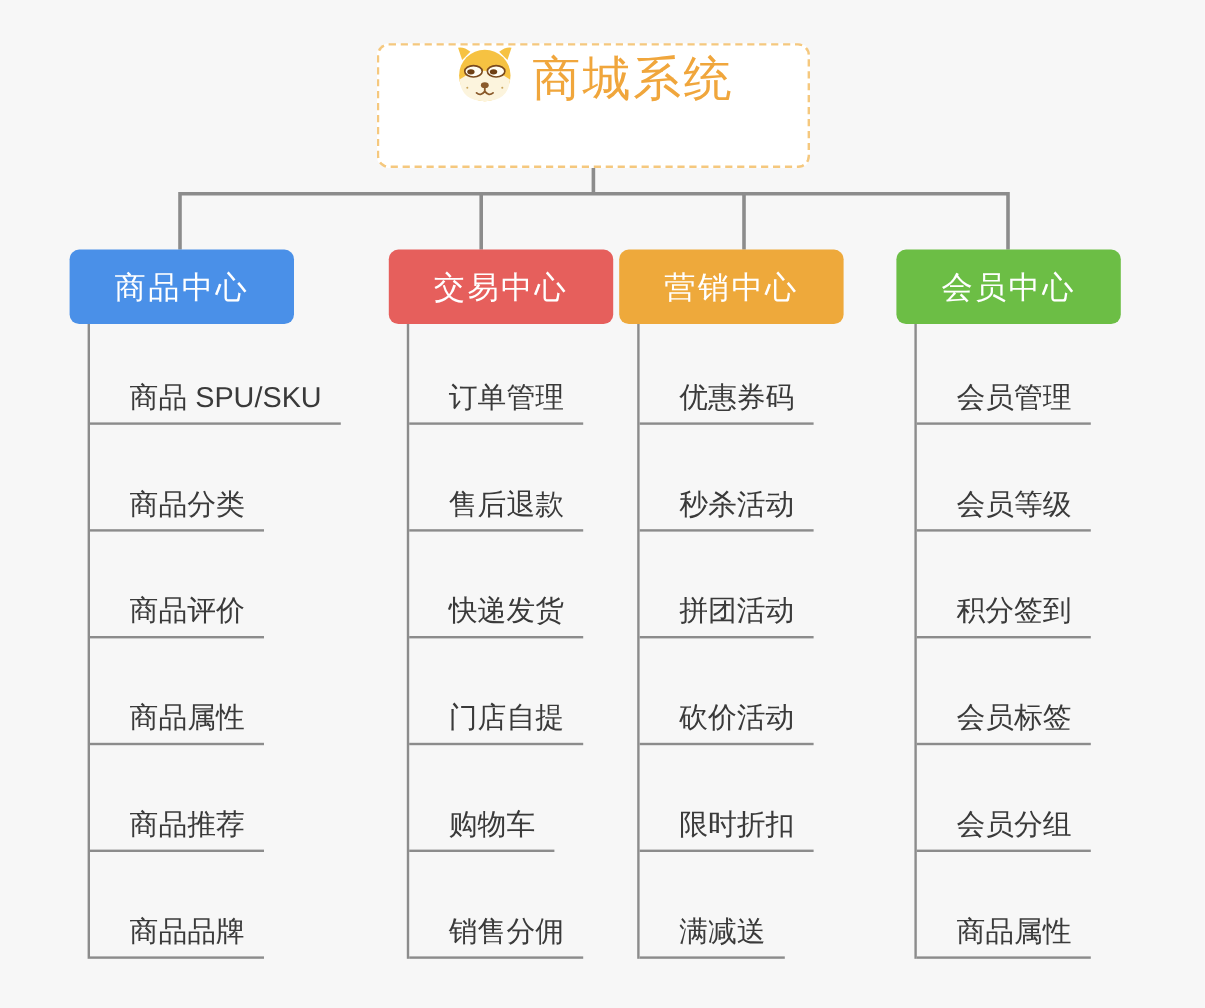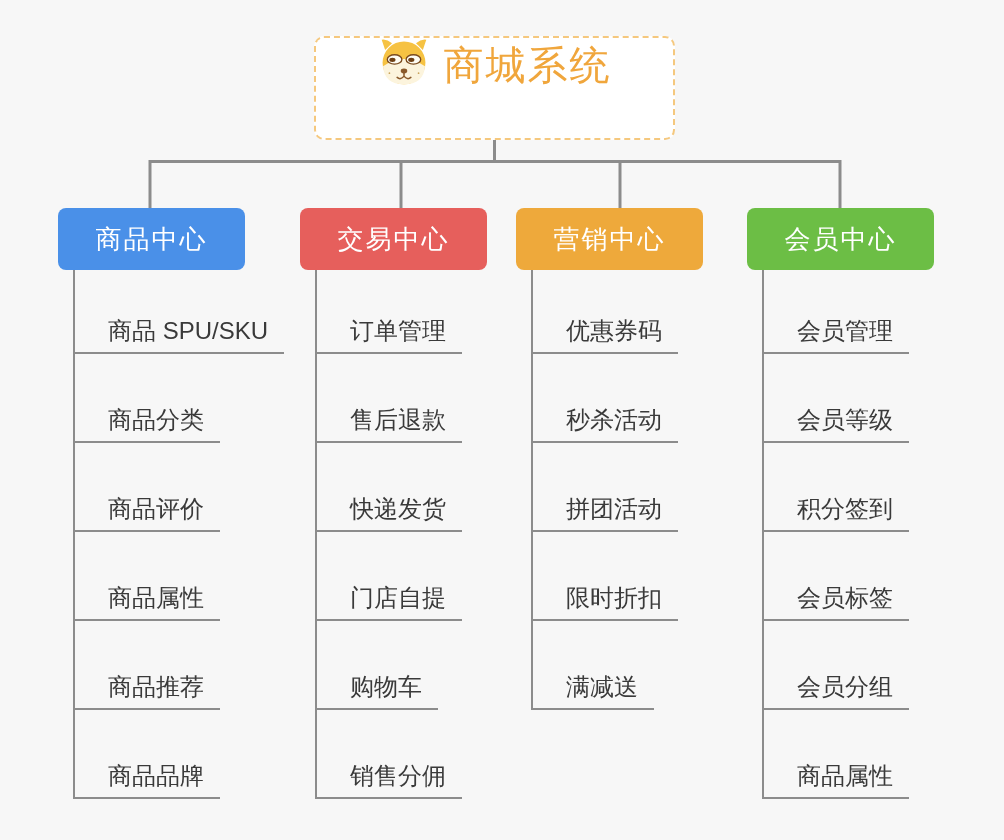--- a/index.html
+++ b/index.html
@@ -103,37 +103,38 @@
         <div class="branch-box" style="background: rgb(74, 144, 232);">商品中心</div>
         <ul class="branch-children">
           <li>商品 SPU/SKU</li>
           <li>商品分类</li>
           <li>商品评价</li>
           <li>商品属性</li>
           <li>商品推荐</li>
           <li>商品品牌</li>
         </ul>
       </div>
-      <div class="branch" style="left: 300px;">
+      <div class="branch" style="left: 324px;">
         <div class="branch-box" style="background: rgb(230, 95, 92);">交易中心</div>
         <ul class="branch-children">
           <li>订单管理</li>
           <li>售后退款</li>
           <li>快递发货</li>
           <li>门店自提</li>
           <li>购物车</li>
           <li>销售分佣</li>
         </ul>
       </div>
       <div class="branch" style="left: 516px;">
         <div class="branch-box" style="background: rgb(238, 169, 59);">营销中心</div>
         <ul class="branch-children">
           <li>优惠券码</li>
           <li>秒杀活动</li>
           <li>拼团活动</li>
+          <li>砍价活动</li>
           <li>限时折扣</li>
           <li>满减送</li>
         </ul>
       </div>
       <div class="branch" style="left: 747px;">
         <div class="branch-box" style="background: rgb(108, 190, 69);">会员中心</div>
         <ul class="branch-children">
           <li>会员管理</li>
           <li>会员等级</li>
           <li>积分签到</li>

